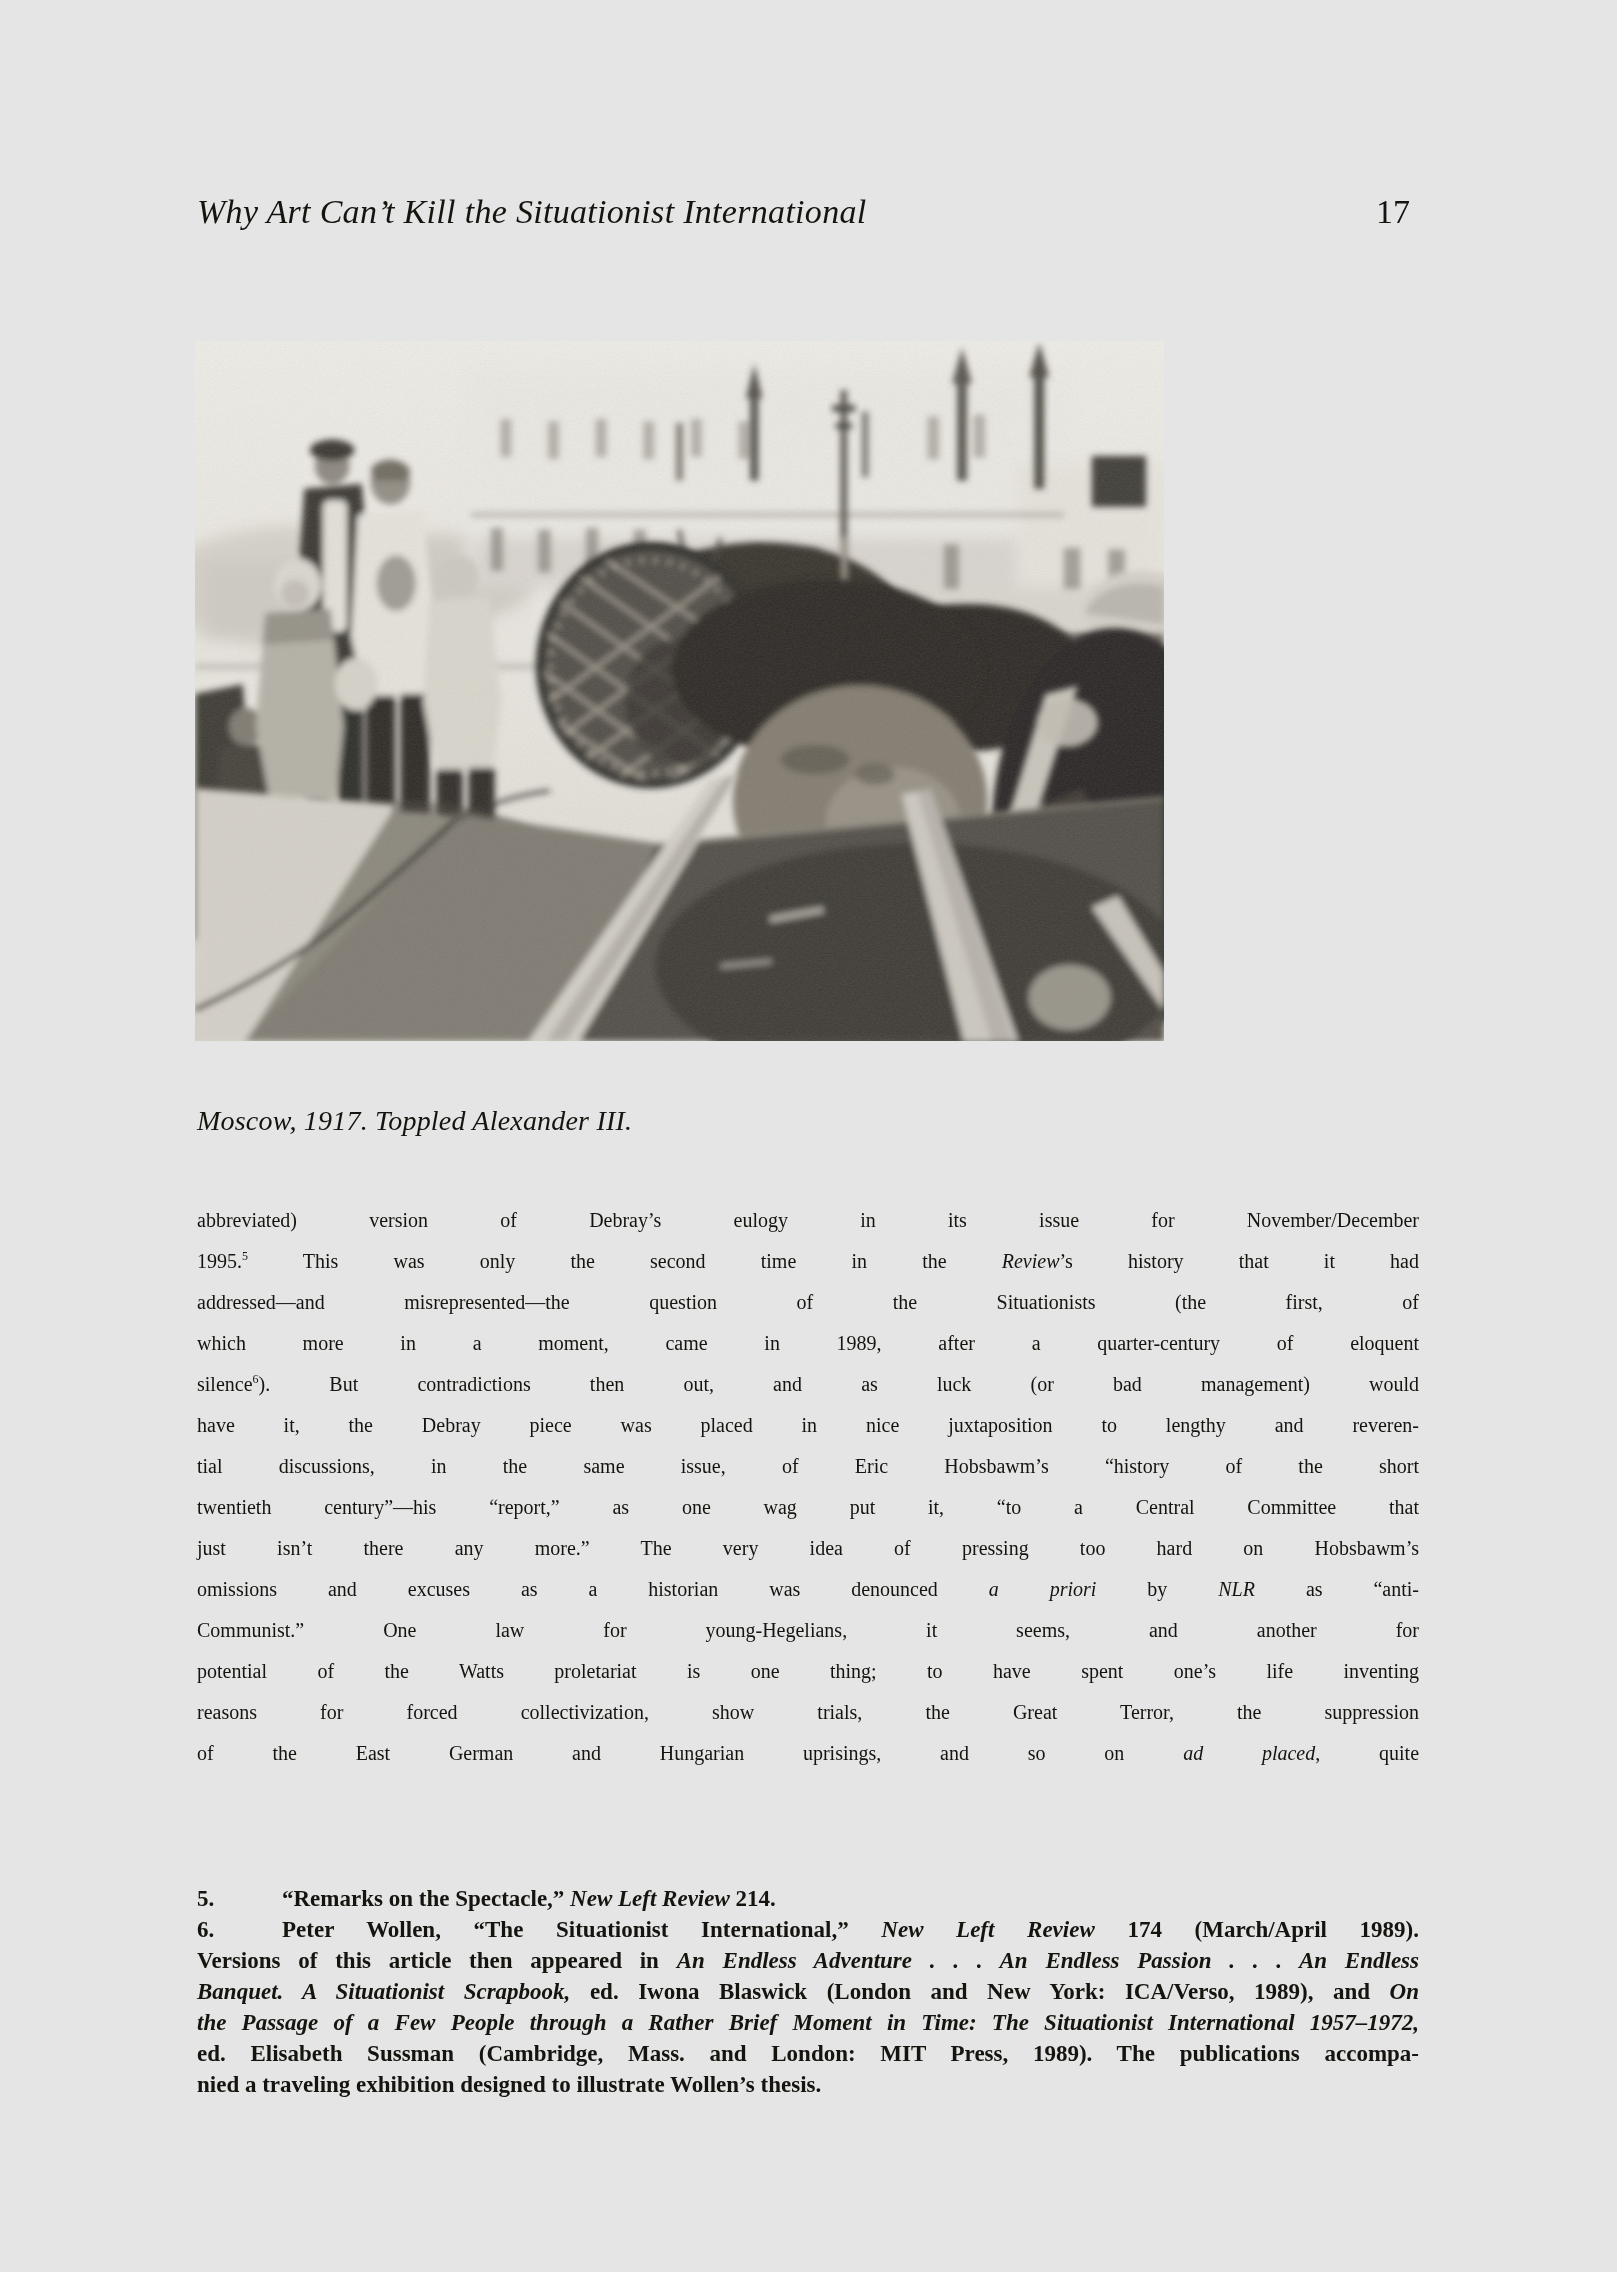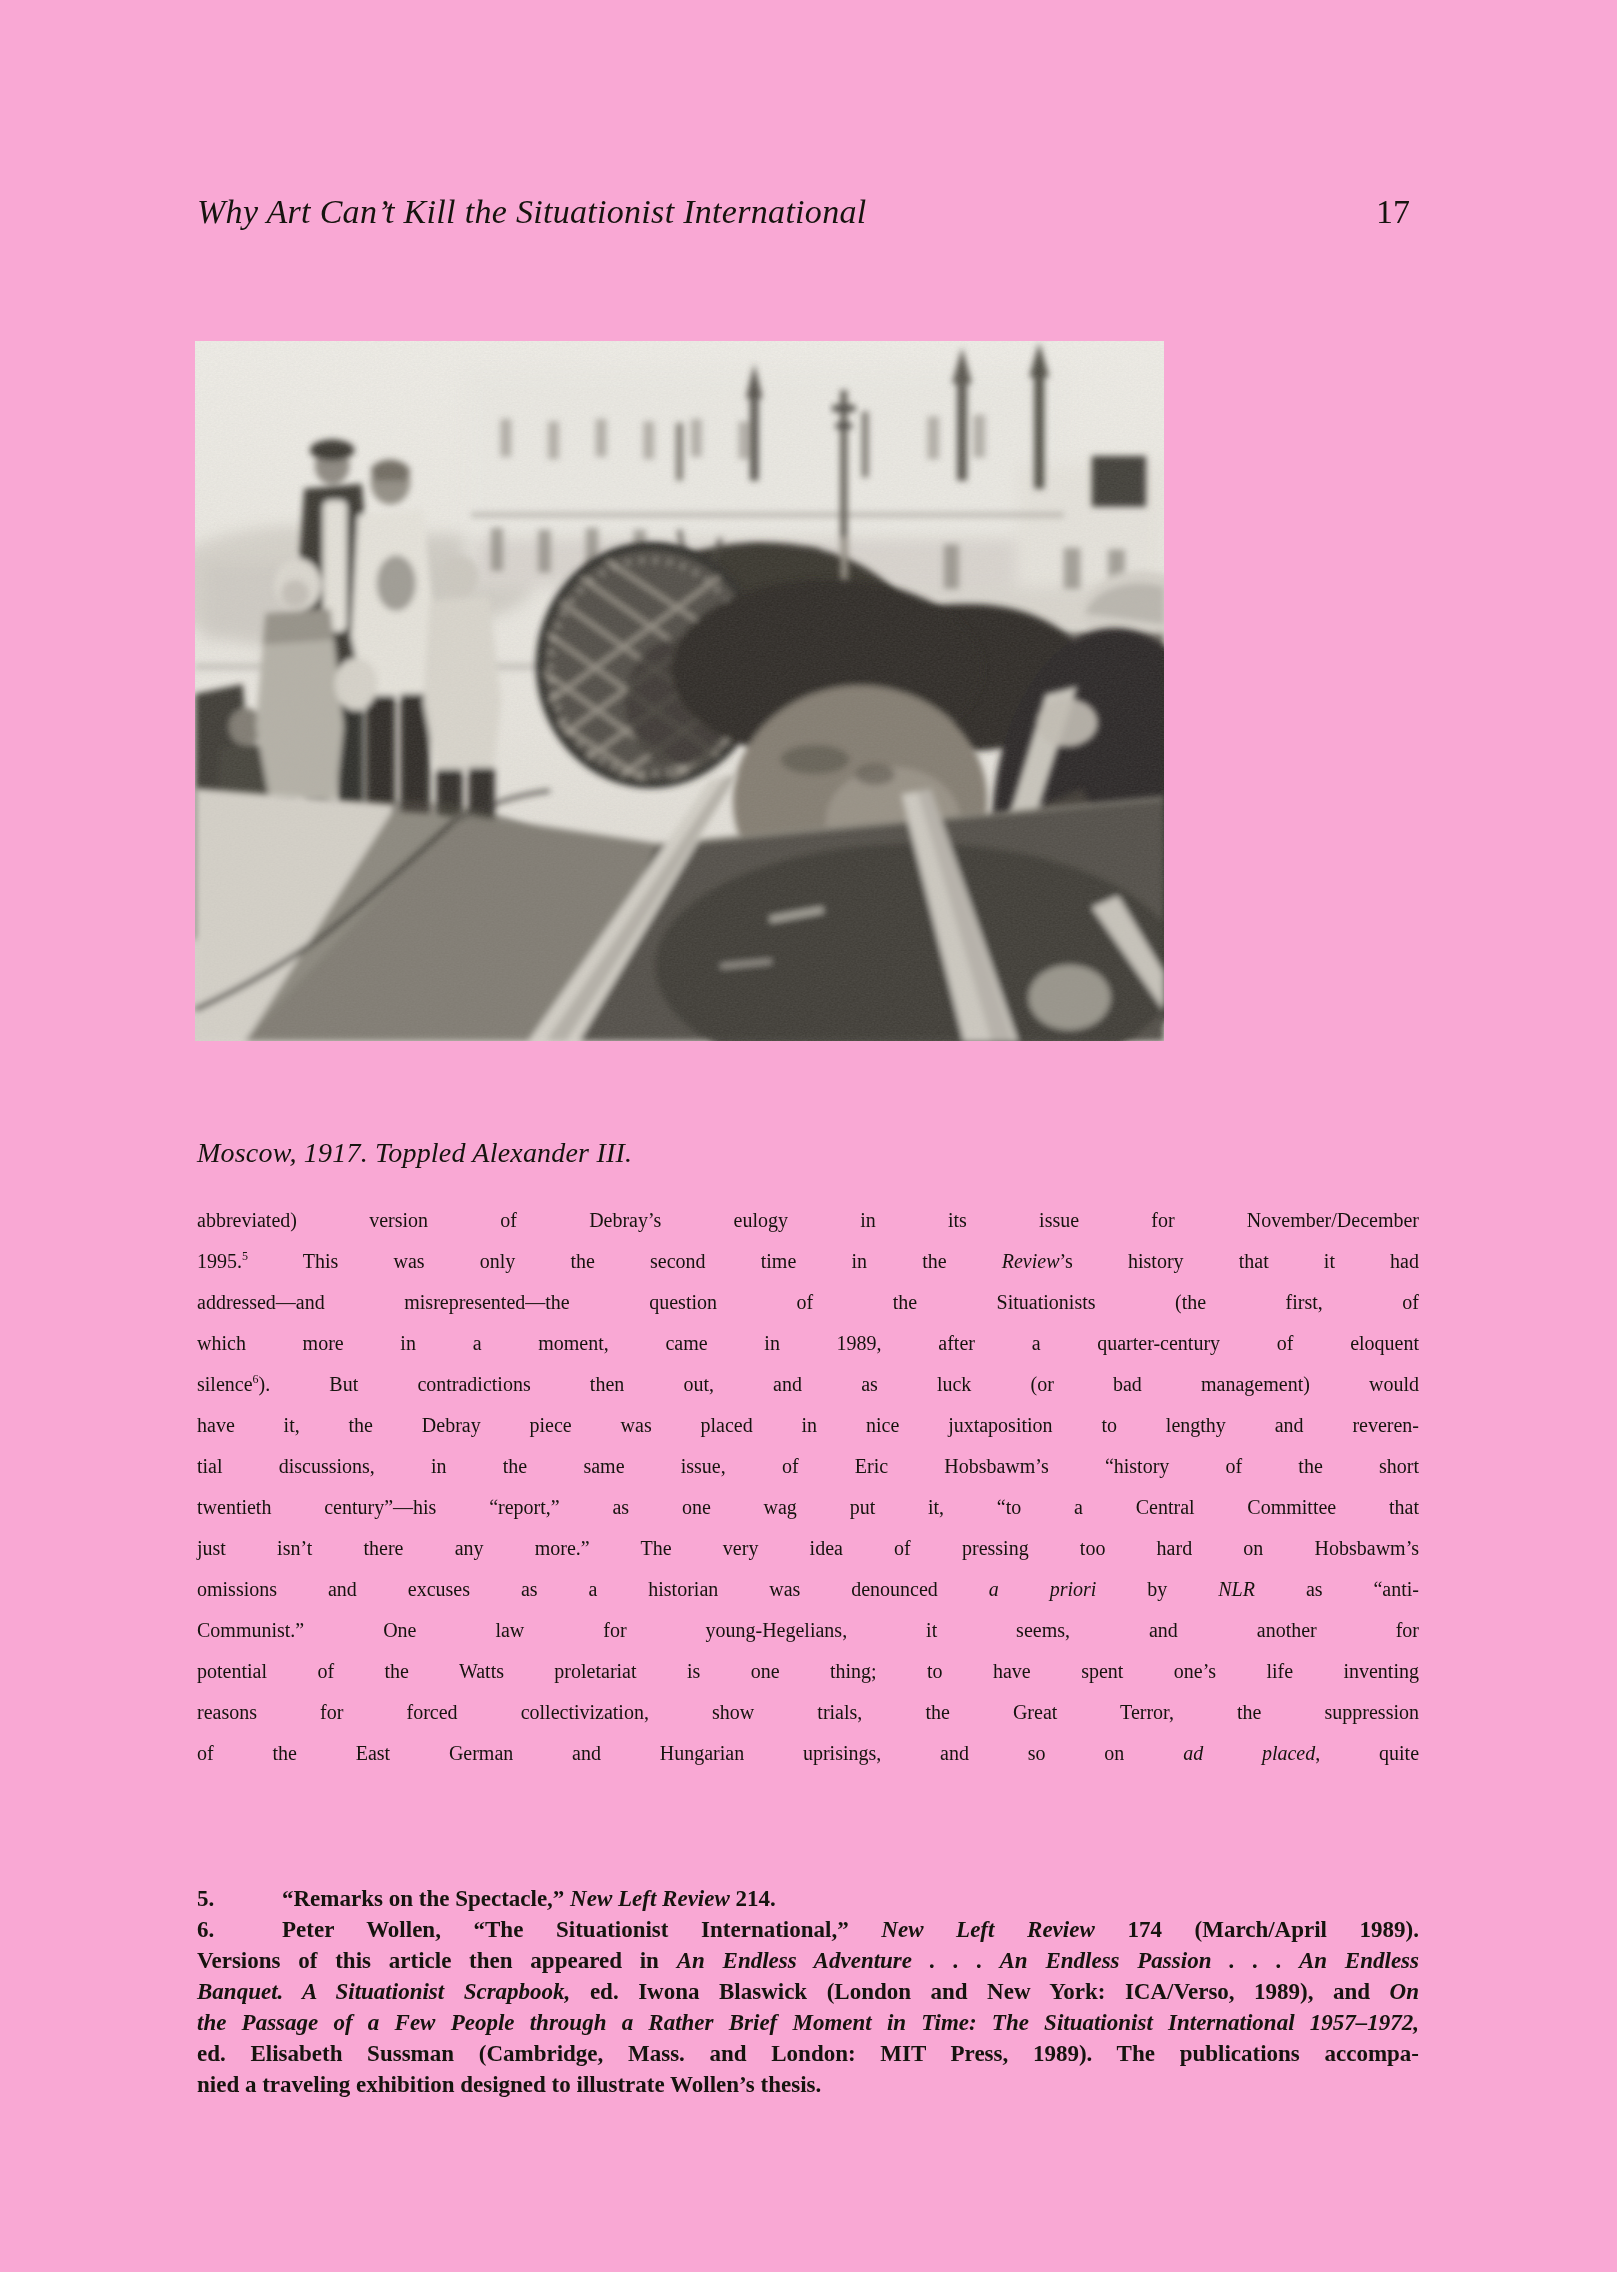--- a/index.html
+++ b/index.html
@@ -1,38 +1,38 @@
 <!DOCTYPE html>
 <html style="font-size:13px"><head>
 <meta charset="utf-8">
 <style>
   html,body{margin:0;padding:0;background:#ffffff;}
   .page{
     position:relative;
     width:1617px;height:2273px;
-    background:#f9a8d4;
+    background:#e5e5e5;
     font-family:"Liberation Serif","DejaVu Serif",serif;
     color:#16140f;
     overflow:hidden;
   }
   .running-head{
     position:absolute;left:197px;right:207px;top:169px;
     display:flex;justify-content:space-between;align-items:baseline;
     font-size:34px;line-height:1.1;
   }
   .rh-title{font-style:italic;letter-spacing:0.3px;}
   .rh-page{font-style:normal;margin-top:24px;}
   .figure-block{position:absolute;left:0;top:0;width:100%;}
   .photo{
     position:absolute;left:195px;top:341px;width:969px;height:700px;
   }
   .photo svg{display:block;width:100%;height:100%;}
   .caption{
     position:absolute;left:197px;top:1105px;
-    font-style:italic;font-size:28px;letter-spacing:0.2px;margin-top:32px;
+    font-style:italic;font-size:28px;letter-spacing:0.2px;
   }
   .body-text{
     position:absolute;left:197px;top:1200px;width:1222px;
     font-size:20px;
   }
   .body-text .line{
     height:41px;line-height:41px;
     text-align:justify;text-align-last:justify;
   }
   .footnotes{

